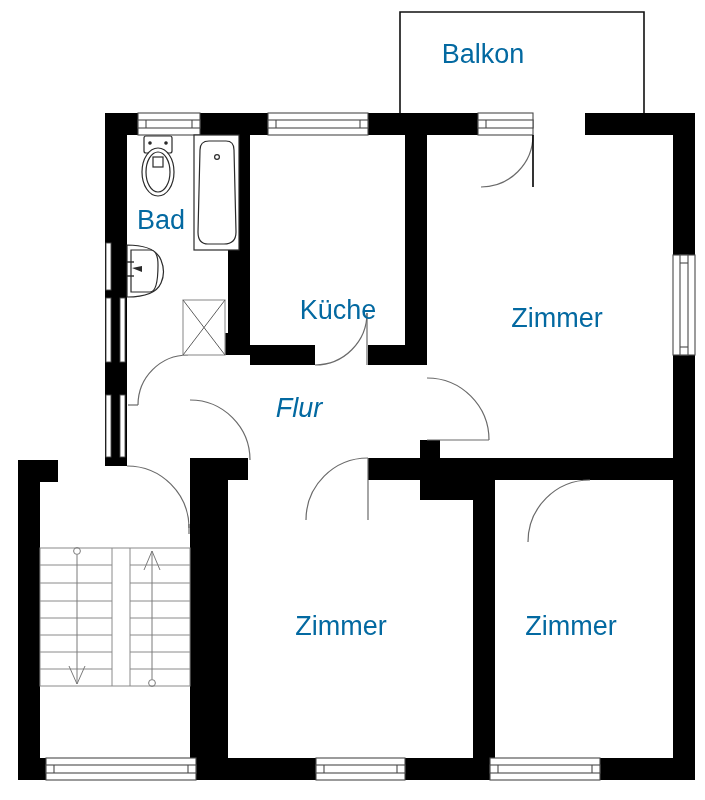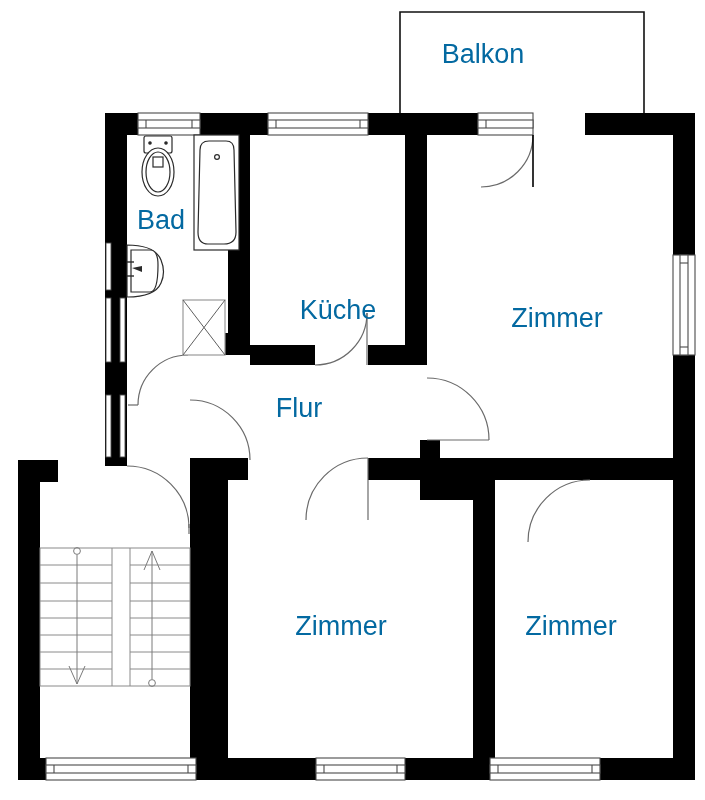--- a/index.html
+++ b/index.html
@@ -270,19 +270,19 @@
   </svg>
 
   <div class="room-label" style="left:483px; top:54px; transform:translate(-50%,-50%);">Balkon</div>
 
   <div class="room-label" style="left:161px; top:220px; transform:translate(-50%,-50%);">Bad</div>
 
   <div class="room-label" style="left:338px; top:266px; transform:translate(-50%,-50%);margin-top:44px;">Küche</div>
 
   <div class="room-label" style="left:557px; top:318px; transform:translate(-50%,-50%);">Zimmer</div>
 
-  <div class="room-label" style="left:299px; top:408px; transform:translate(-50%,-50%);">Flur</div>
+  <div class="room-label" style="left:299px; top:408px; transform:translate(-50%,-50%);font-style:italic;">Flur</div>
 
   <div class="room-label" style="left:341px; top:626px; transform:translate(-50%,-50%);">Zimmer</div>
 
   <div class="room-label" style="left:571px; top:626px; transform:translate(-50%,-50%);">Zimmer</div>
 
 </div>
 
 </body></html>

